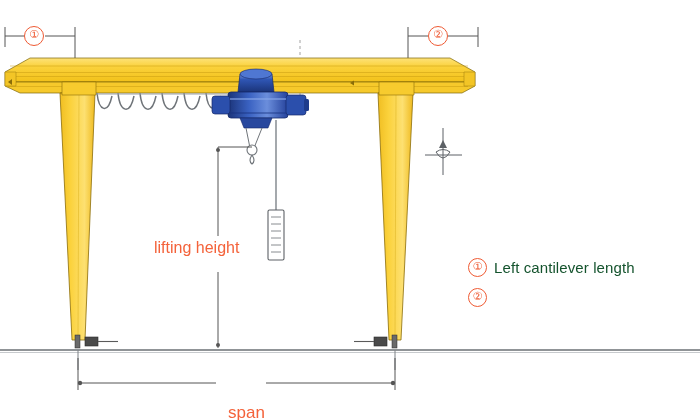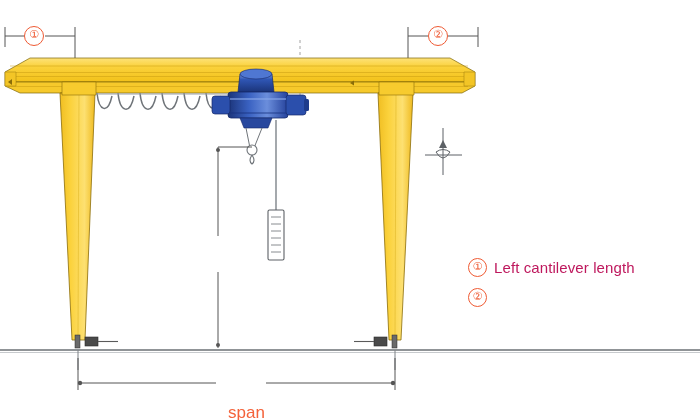--- a/index.html
+++ b/index.html
@@ -42,21 +42,21 @@
     border: 1.3px solid #ef5a33;
     border-radius: 50%;
     color: #ef5a33;
     font-size: 11px;
     line-height: 15px;
     text-align: center;
     flex: 0 0 auto;
     font-family: "DejaVu Sans", sans-serif;
   }
   .legend-text {
-    color: #be185d;
+    color: #14532d;
     font-size: 15px;
     letter-spacing: 0.1px;
     white-space: nowrap;
   }
   .dim-label {
     position: absolute;
     color: #f4623a;
     font-size: 16px;
     background: #ffffff;
     white-space: nowrap;
@@ -261,20 +261,21 @@
       <line x1="78" y1="383" x2="216" y2="383"></line>
       <line x1="266" y1="383" x2="395" y2="383"></line>
       <circle cx="80" cy="383" r="2.2" fill="#555555" stroke="none"></circle>
       <circle cx="393" cy="383" r="2.2" fill="#555555" stroke="none"></circle>
     </g>
   </svg>
 
   <div class="circle-marker" id="cantilever-marker-left">①</div>
   <div class="circle-marker" id="cantilever-marker-right">②</div>
 
+  <div class="dim-label" id="lifting-height-label">lifting height</div>
   <div class="dim-label" id="span-label">span</div>
 
   <div class="legend-block">
     <div class="legend-row">
       <div class="legend-badge">①</div>
       <div class="legend-text">Left cantilever length</div>
     </div>
     <div class="legend-row">
       <div class="legend-badge">②</div>
     </div>

